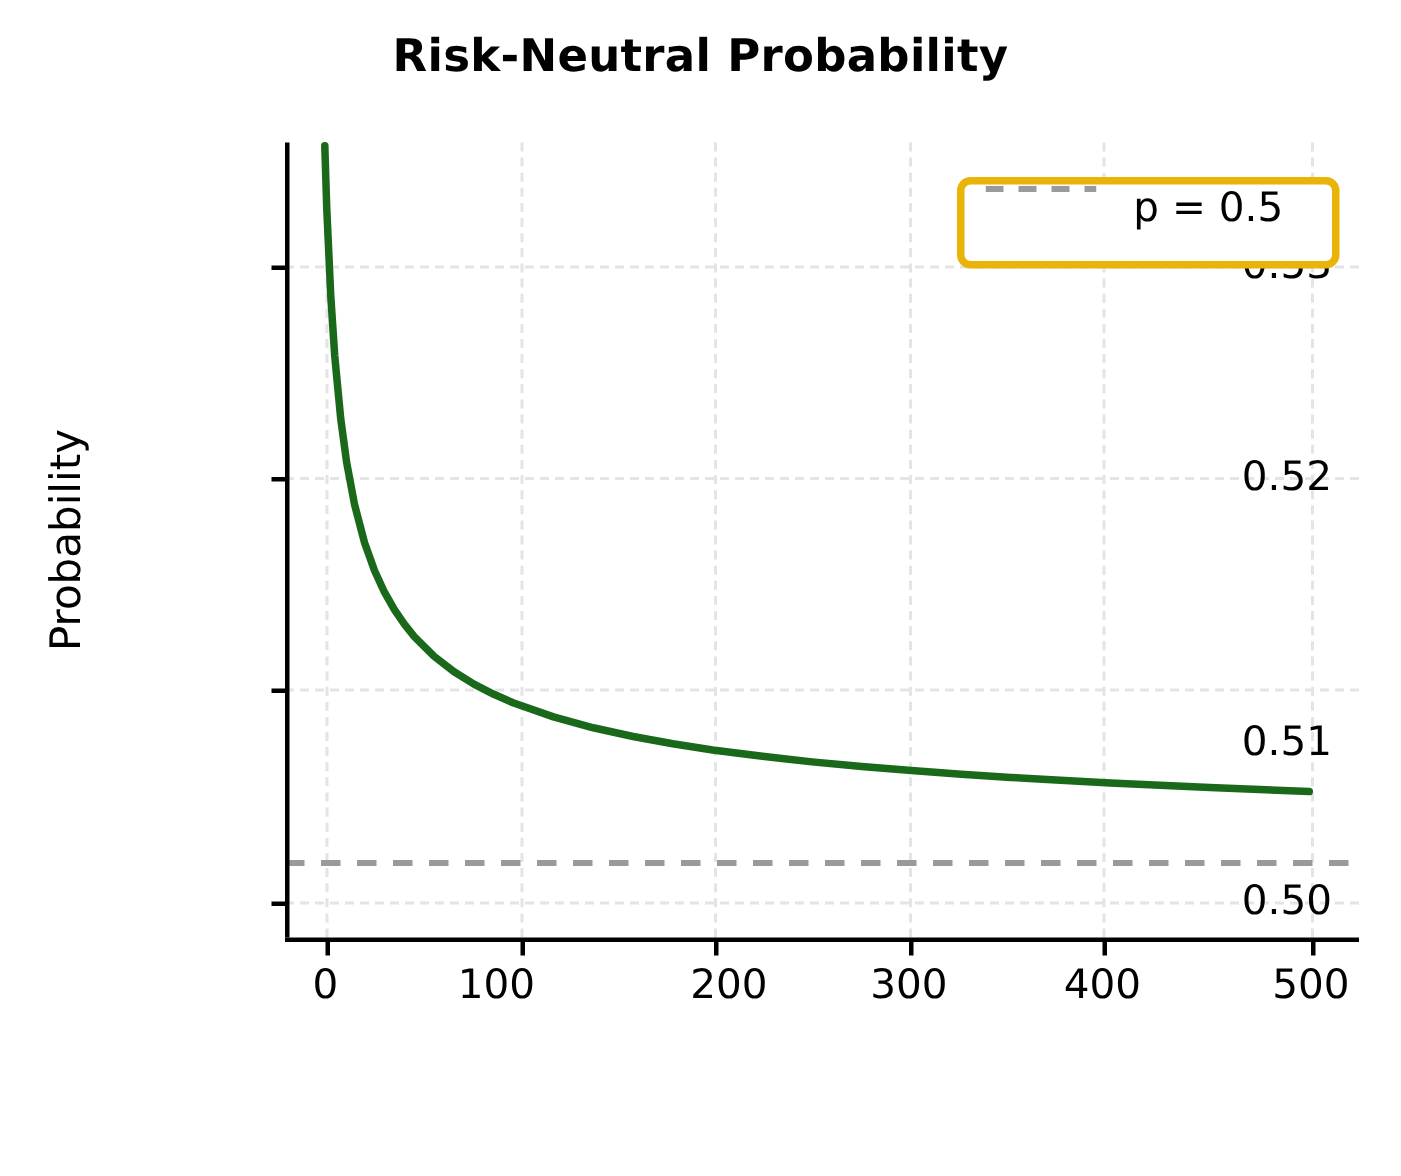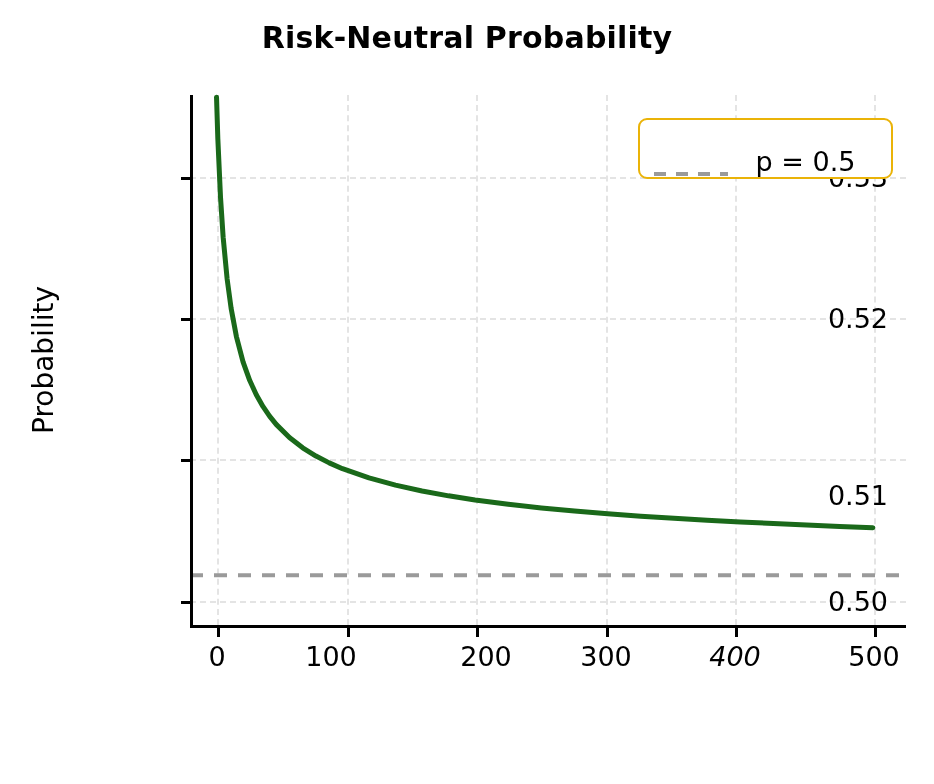--- a/index.html
+++ b/index.html
@@ -132,25 +132,25 @@
     transform: translate(22px, 625px) rotate(-90deg);
   }
   
   #legend {
     position: absolute;
     left: 638px;
     top: 118px;
     width: 255px;
     height: 61px;
     box-sizing: border-box;
-    border: 2px solid #eab308;
+    border: 5px solid #eab308;
     border-radius: 9px;
     background: #ffffff;
     display: flex;
-    align-items: flex-end;
+    align-items: flex-start;
     padding: 0 14px;
   }
   #legend-sample {
     width: 74px;
     height: 2px;
     flex: 0 0 auto;
   }
   #legend-label {
     flex: 1 1 auto;
     text-align: center;
@@ -194,21 +194,21 @@
     <div class="tick-x" style="left:157px;"></div>
     <div class="tick-x" style="left:286px;"></div>
     <div class="tick-x" style="left:416px;"></div>
     <div class="tick-x" style="left:545px;"></div>
     <div class="tick-x" style="left:684px;"></div>
 
     <div class="ticklabel-x" style="left:27px;">0</div>
     <div class="ticklabel-x" style="left:141px;">100</div>
     <div class="ticklabel-x" style="left:296px;">200</div>
     <div class="ticklabel-x" style="left:416px;">300</div>
-    <div class="ticklabel-x" style="left:545px;font-style:italic;">400</div>
+    <div class="ticklabel-x" style="left:545px;">400</div>
     <div class="ticklabel-x" style="left:684px;">500</div>
 
     <div class="tick-y" style="top:82px;"></div>
     <div class="tick-y" style="top:223px;"></div>
     <div class="tick-y" style="top:364px;"></div>
     <div class="tick-y" style="top:506px;"></div>
 
     <div class="ticklabel-y" style="top:82px;">0.53</div>
     <div class="ticklabel-y" style="top:223px;">0.52</div>
     <div class="ticklabel-y" style="top:364px;margin-top:36px;">0.51</div>

